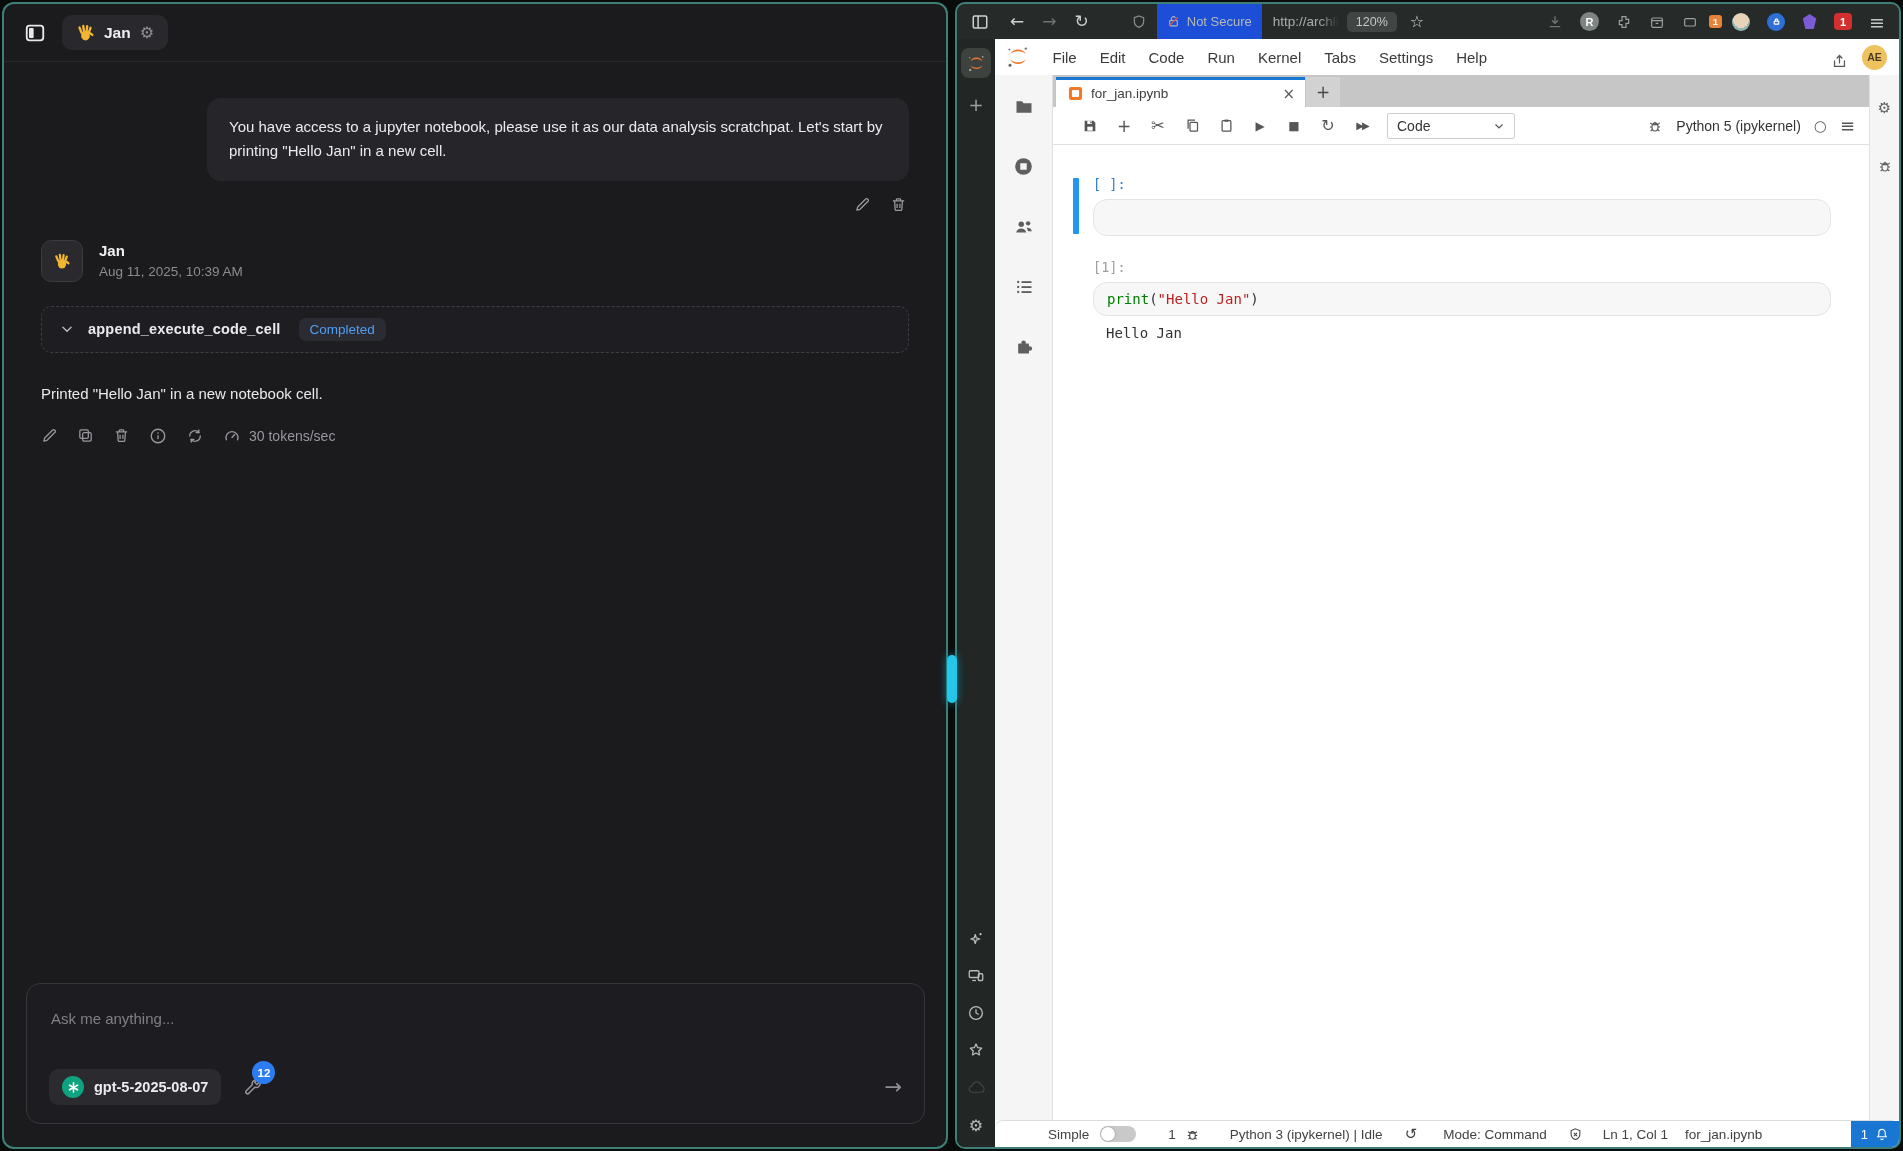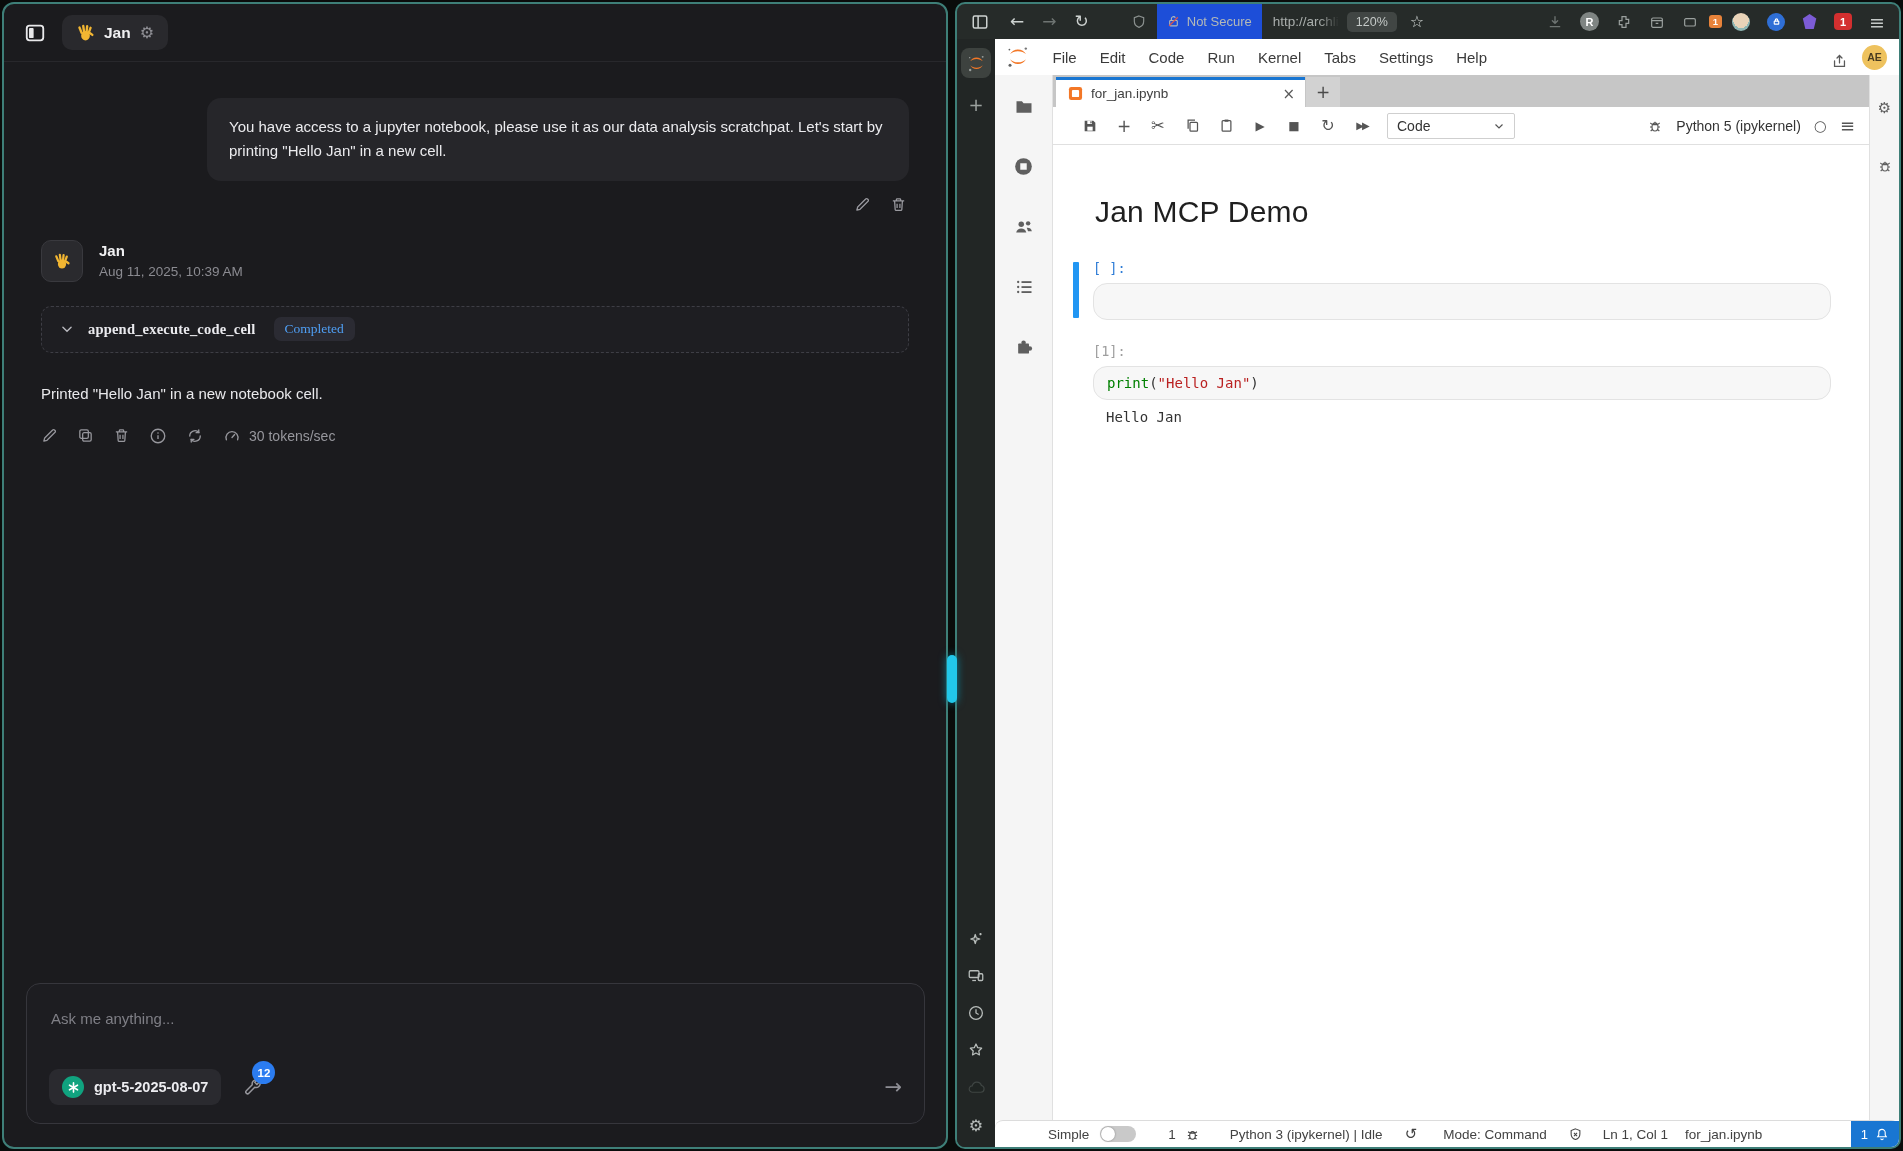--- a/index.html
+++ b/index.html
@@ -27,21 +27,21 @@
     padding-right:2px; }
   .a-ic { color:#9a9aa0; }
 
   .asst-head { display:flex; gap:16px; margin-top:27px; align-items:center; }
   .avatar { width:42px; height:42px; background:#2a2a2e; border:1px solid #39393e;
     border-radius:10px; display:flex; align-items:center; justify-content:center; }
   .asst-name { color:#f0f0f2; font-size:15px; font-weight:700; }
   .asst-time { color:#8b8b91; font-size:13.5px; margin-top:5px; }
 
   .tool-box { margin-top:24px; height:47px; border:1px dashed #3e3e45; border-radius:10px;
-    background:#1e1e22; display:flex; align-items:center; padding:0 18px; gap:14px; cursor:pointer;font-family:Liberation Serif, serif; }
+    background:#1e1e22; display:flex; align-items:center; padding:0 18px; gap:14px; cursor:pointer; }
   .tool-name { color:#eaeaee; font-size:14.5px; font-weight:700; letter-spacing:.2px; }
   .tool-badge { background:#2b2b33; color:#4f9ff5; font-size:13.5px; border-radius:7px;
     padding:4px 11px; margin-left:4px; }
 
   .response { margin-top:32px; color:#e9e9ec; font-size:15px; }
   .resp-actions { display:flex; align-items:center; gap:19px; margin-top:25px; color:#97979d; }
   .speed { display:flex; align-items:center; gap:8px; color:#97979d; font-size:14px; }
 
   .jan-input { position:absolute; left:22px; right:21px; top:979px; height:141px;
     border:1px solid #36363c; border-radius:14px; background:#1d1d21; padding:26px 24px 20px 24px; }
@@ -554,21 +554,20 @@
                     <path d="M12 7.5c1.8 0 3 1.2 3 2.5h-6c0-1.3 1.2-2.5 3-2.5zM12 8V5.5M7.7 9.5L5 7.5M16.3 9.5l2.7-2M4.5 13.5h3M16.5 13.5h3M5.5 19.5l2.7-2.2M18.5 19.5l-2.7-2.2"></path>
                   </svg>
               </span>
               <span class="kernel-name">Python 5 (ipykernel)</span>
               <span class="kstatus">○</span>
               <span class="ham" style="color:#555;font-size:18px">≡</span>
             </span>
           </div>
 
           <div class="nbarea">
-            <h1 class="nb-heading">Jan MCP Demo</h1>
 
             <div class="cell" style="margin-top:31px">
               <div class="cell-active-bar"></div>
               <div class="prompt blue">[ ]:</div>
               <div class="cell-input"></div>
             </div>
 
             <div class="cell" style="margin-top:23px">
               <div class="prompt gray">[1]:</div>
               <div class="cell-input" style="height:34px">

